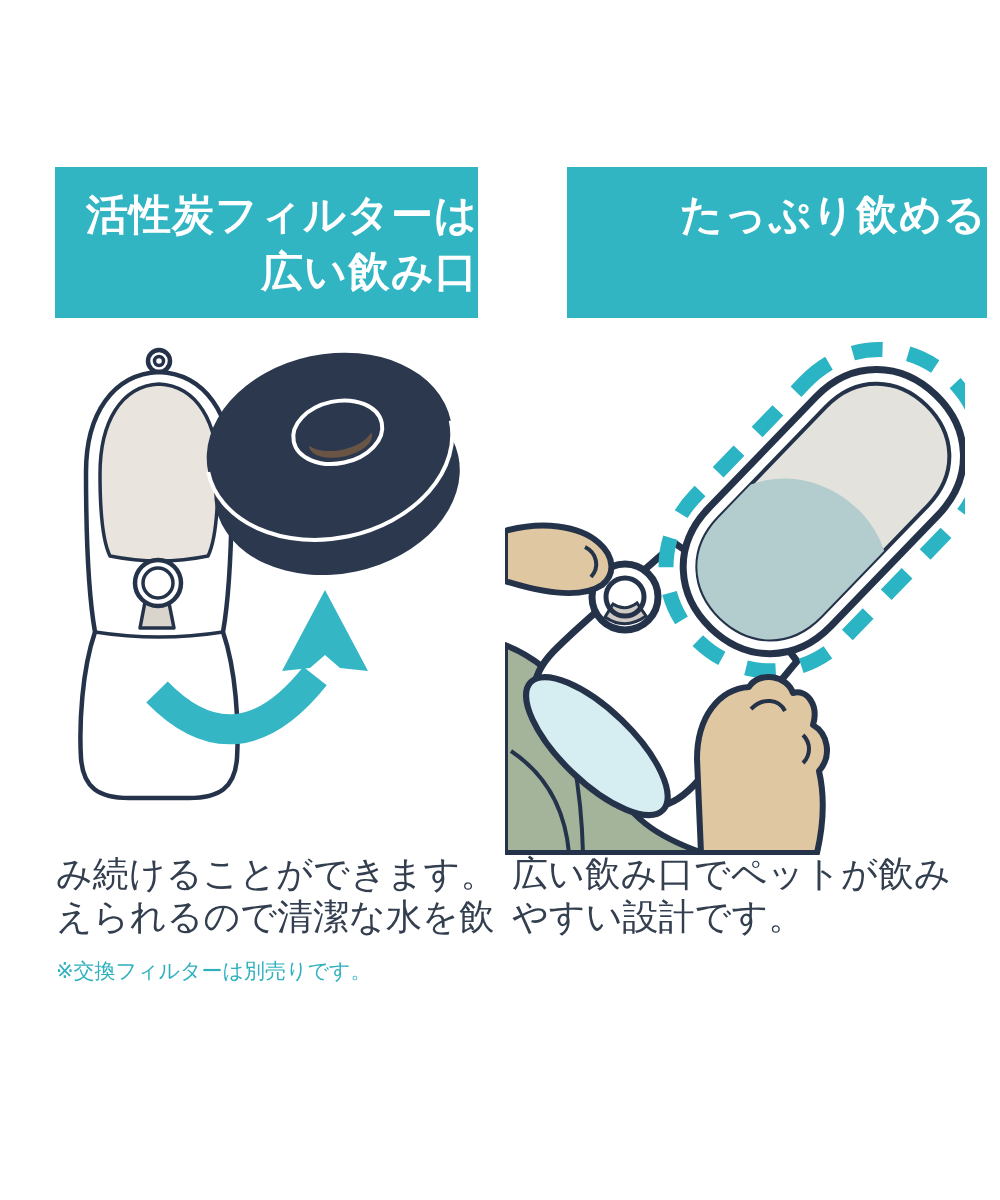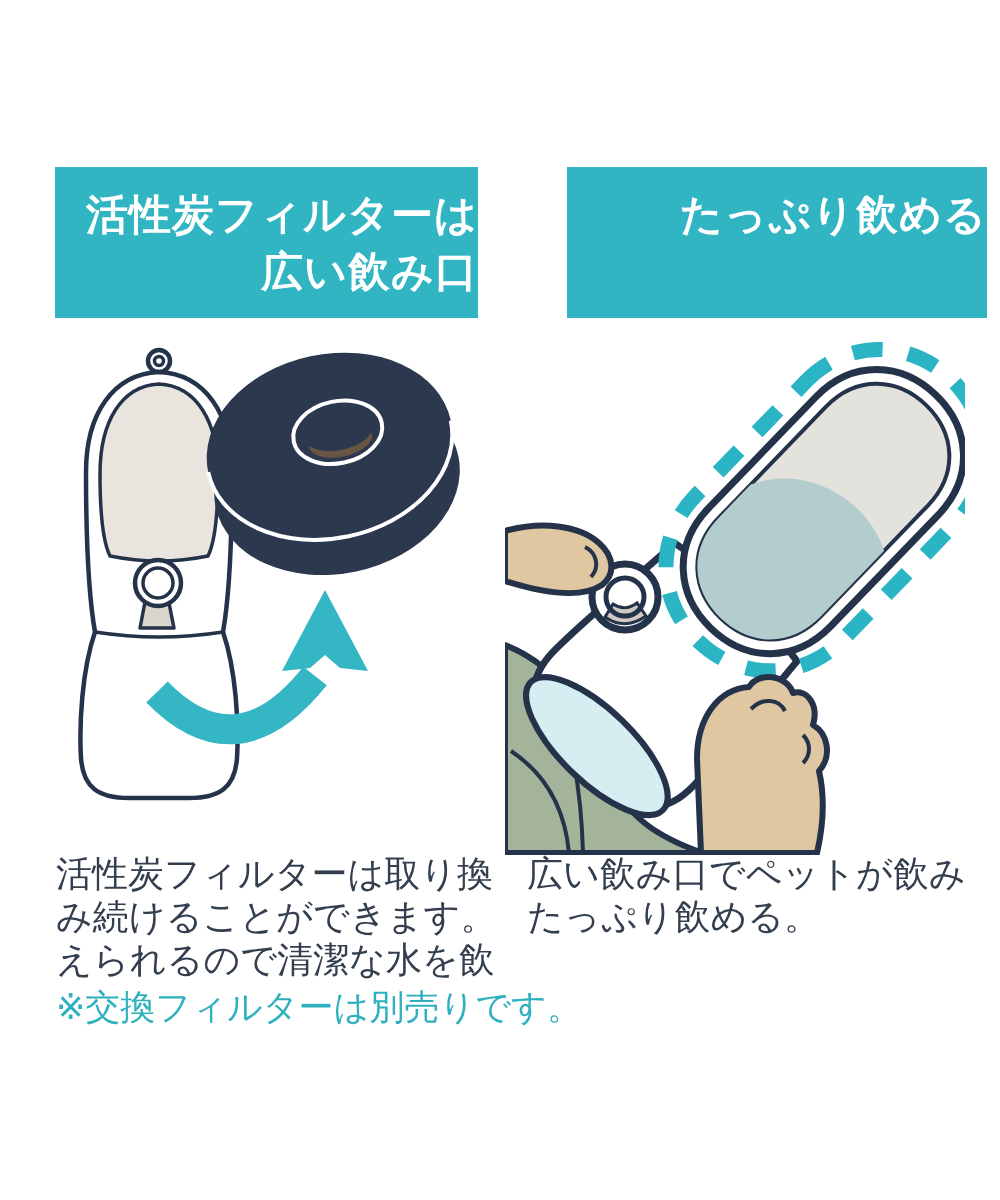--- a/index.html
+++ b/index.html
@@ -23,24 +23,24 @@
   .banner-left{left:55px;width:423px;}
   .banner-right{left:527px;width:420px;margin-left:40px;}
   .illu{position:absolute;}
   .illu-left{left:55px;top:340px;}
   .illu-right{left:505px;top:335px;}
   .caption{
     position:absolute;top:852px;color:var(--text);
     font-size:36px;line-height:43px;font-weight:500;white-space:nowrap;
   }
   .caption-left{left:56px;}
-  .caption-right{left:527px;}
+  .caption-right{left:512px;}
   .note{
-    margin-top:7px;color:var(--note);
-    font-size:35px;line-height:38px;font-weight:500;white-space:nowrap;
+    margin-top:14px;color:var(--note);
+    font-size:21px;line-height:38px;font-weight:500;white-space:nowrap;
   }
 </style>
 </head>
 <body>
 
 <div class="page">
 
   <div class="banner banner-left">
     <div>活性炭フィルターは</div>
     <div>広い飲み口</div>
@@ -121,24 +121,23 @@
     <g>
       <path d="M 192 424 C 192 382 214 354 244 352 C 254 336 282 340 288 358
                C 302 354 314 370 308 390 C 322 398 328 420 314 436
                C 320 462 318 492 312 518 L 196 518 Z" fill="#dfc7a1" stroke="#25334a" stroke-width="6" stroke-linejoin="round"></path>
       <path d="M 246 374 C 258 362 274 364 280 376" fill="none" stroke="#25334a" stroke-width="4"></path>
       <path d="M 298 400 C 306 408 306 420 298 428" fill="none" stroke="#25334a" stroke-width="4"></path>
     </g>
   </svg>
 
   <div class="caption caption-left">
-    <div>活性炭フィルターは取り換</div>
     <div>み続けることができます。</div>
     <div>えられるので清潔な水を飲</div>
     <div class="note">※交換フィルターは別売りです。</div>
   </div>
 
   <div class="caption caption-right">
     <div>広い飲み口でペットが飲み</div>
-    <div>たっぷり飲める。</div>
+    <div>やすい設計です。</div>
   </div>
 
 </div>
 
 </body></html>

